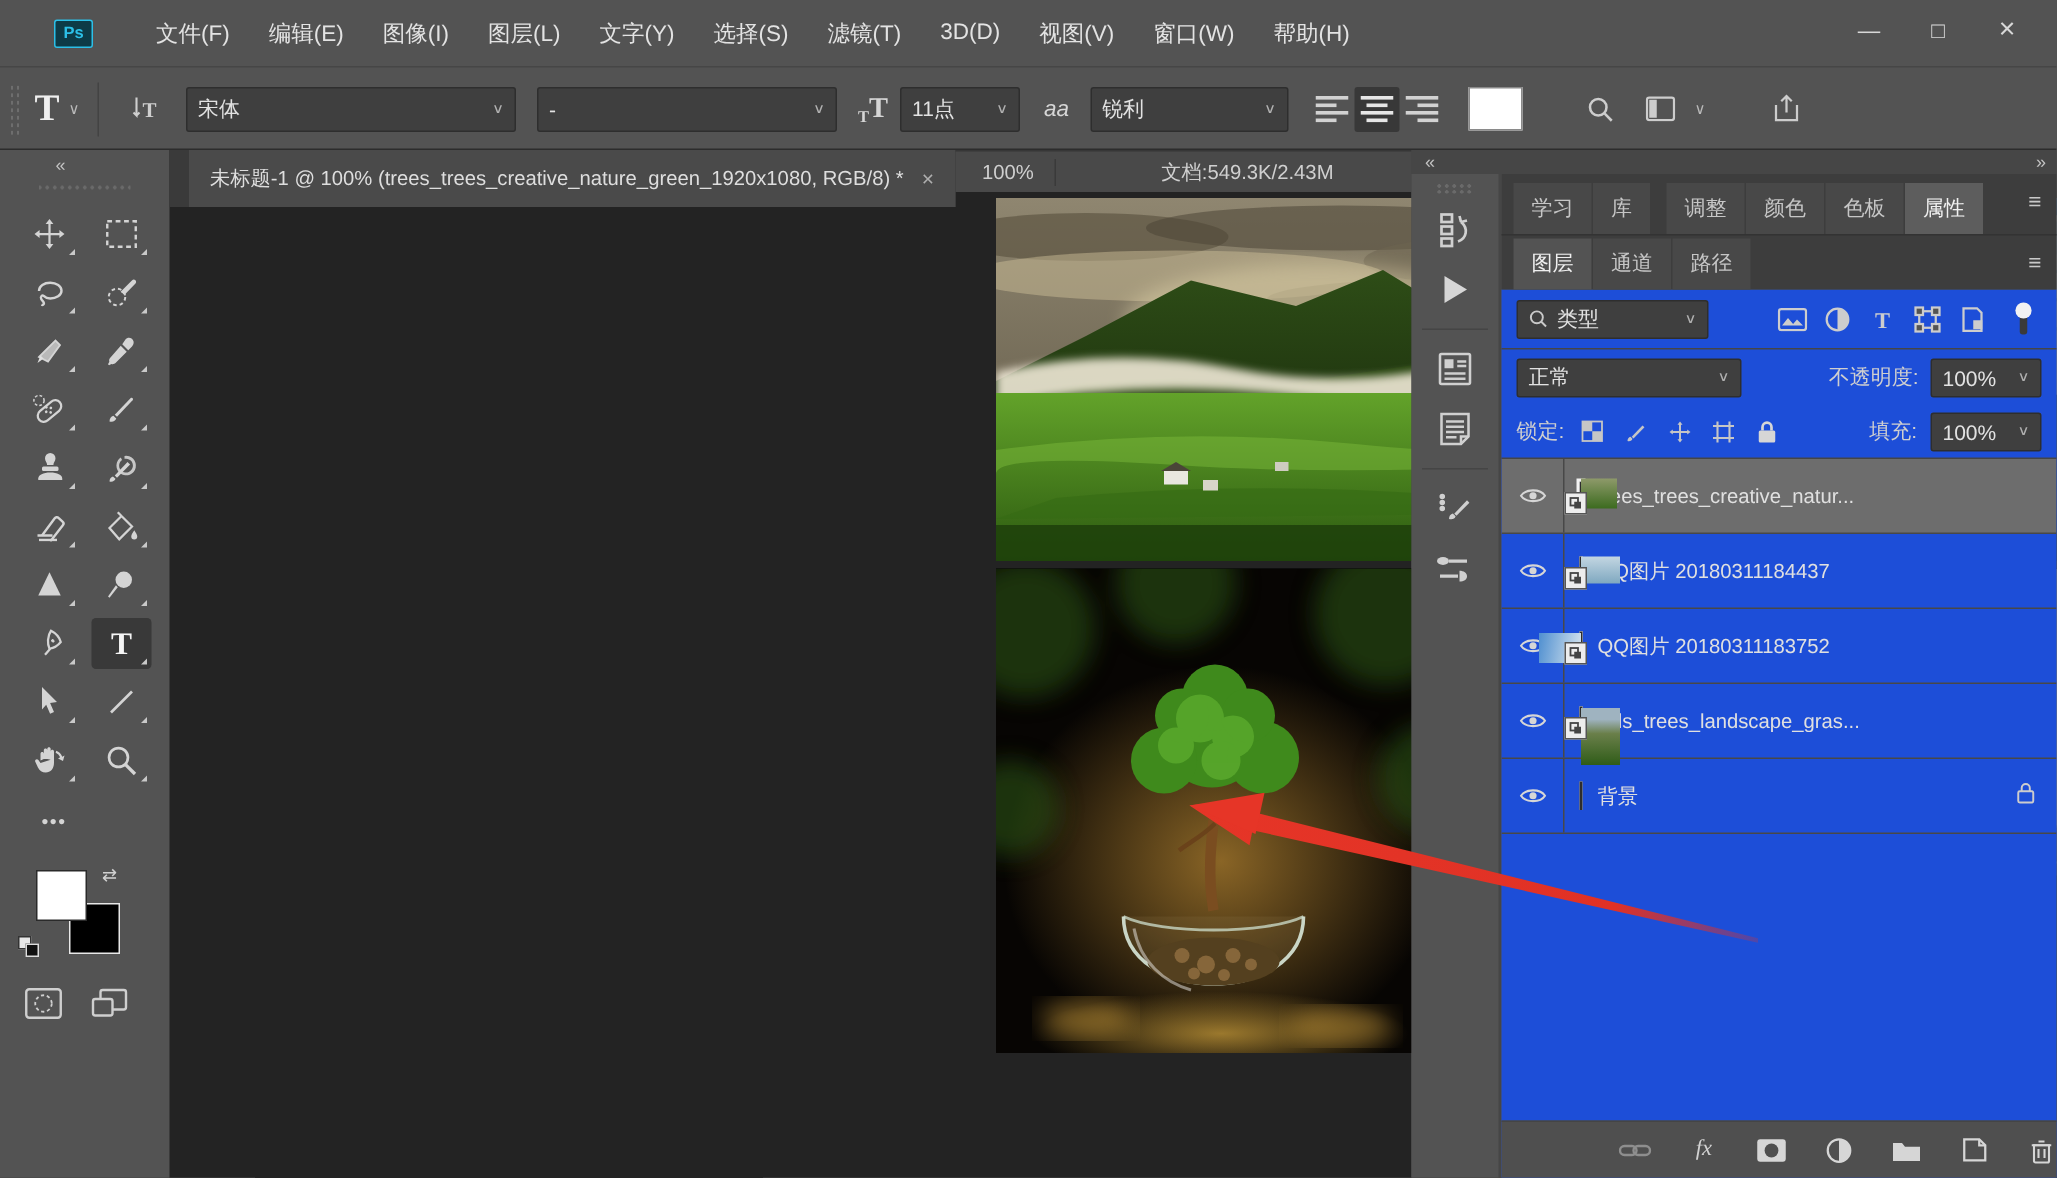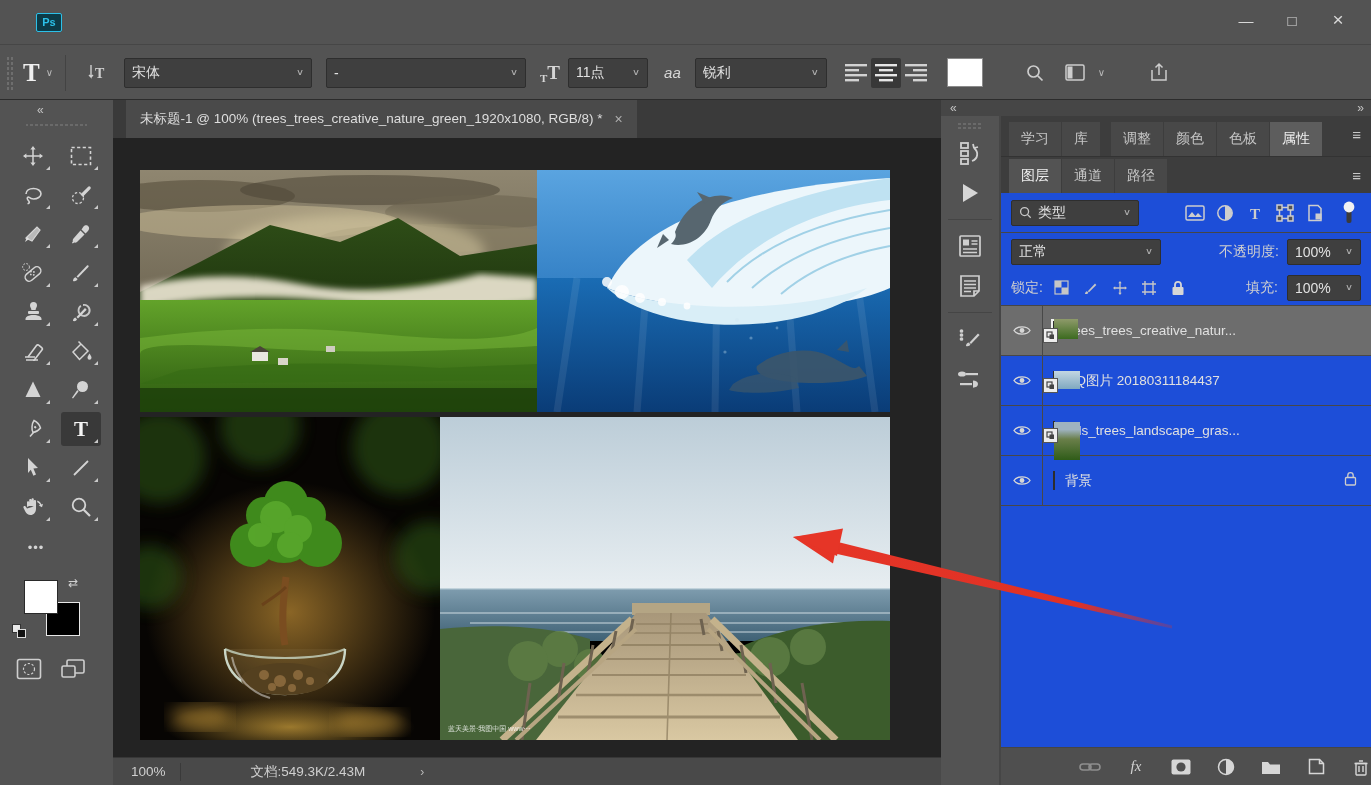--- a/index.html
+++ b/index.html
@@ -58,21 +58,21 @@
   #fg-swatch { position:absolute; left:12px; top:0; width:34px; height:34px; background:#fff; border:1px solid #2a2a2a; }
   #bg-swatch { position:absolute; left:34px; top:22px; width:34px; height:34px; background:#000; border:1px solid #e8e8e8; }
   #swap-arrows { position:absolute; left:56px; top:-4px; color:#d0d0d0; font-size:12px; }
   #mini-swatch { position:absolute; left:0; top:44px; width:14px; height:14px; }
   #mini-swatch .w { position:absolute; left:0; top:0; width:9px; height:9px; background:#e8e8e8; border:1px solid #333; }
   #mini-swatch .b { position:absolute; left:5px; top:5px; width:9px; height:9px; background:#111; border:1px solid #ddd; }
   #bottom-tools { display:flex; gap:18px; margin:14px 0 0 16px; }
 
   
   #canvaszone { position:absolute; left:113px; top:100px; width:828px; height:685px;
-    background:#232323; display:flex; flex-direction:column; }
+    background:#232323; display:flex; flex-direction:row; }
   #tabbar { height:38px; background:#3a3a3a; display:flex; align-items:stretch; flex:0 0 auto; }
   #doc-tab { background:#4a4a4a; display:flex; align-items:center; padding:0 14px; margin-left:13px; gap:12px; }
   #doc-tab .title { font-size:13.5px; color:#dedede; white-space:nowrap; }
   #doc-tab .close { color:#aeaeae; font-size:14px; }
   #canvas { flex:1 1 auto; position:relative; background:#232323; }
   .photo { position:absolute; overflow:hidden; background:#000; }
   #statusbar { height:28px; flex:0 0 auto; background:#494949; border-top:1px solid #373737;
     display:flex; align-items:center; font-size:13.5px; color:#cfcfcf; }
   #status-zoom { padding:0 14px 0 18px; }
   #status-sep { width:1px; height:18px; background:#3a3a3a; margin-right:70px; }
@@ -133,41 +133,54 @@
   
   #arrow-overlay { position:absolute; left:0; top:0; width:1371px; height:785px; pointer-events:none; z-index:60; }
 
   .watermark { position:absolute; left:8px; bottom:6px; font-size:7px; color:rgba(255,255,255,.8); }
 </style>
 </head>
 <body>
 
 <div id="titlebar">
   <div id="ps-logo">Ps</div>
+  <div id="menu">
+    <span class="menu-item">文件(F)</span>
+    <span class="menu-item">编辑(E)</span>
+    <span class="menu-item">图像(I)</span>
+    <span class="menu-item">图层(L)</span>
+    <span class="menu-item">文字(Y)</span>
+    <span class="menu-item">选择(S)</span>
+    <span class="menu-item">滤镜(T)</span>
+    <span class="menu-item">3D(D)</span>
+    <span class="menu-item">视图(V)</span>
+    <span class="menu-item">窗口(W)</span>
+    <span class="menu-item">帮助(H)</span>
+  </div>
   <div id="win-controls">
     <span class="win-btn">—</span>
     <span class="win-btn">□</span>
     <span class="win-btn" style="font-size:19px;">×</span>
   </div>
 </div>
 
 <div id="optionsbar">
   <div class="grip"></div>
   <div class="tool-preview">
     <span class="bigT">T</span>
     <span class="mini-chevron">∨</span>
   </div>
   <div class="vsep"></div>
   <div class="opt-icon">
     <svg width="24" height="24" viewBox="0 0 24 24">
         <path d="M5 4v12l-2-2m2 2 2-2" stroke="#cfcfcf" stroke-width="1.4" fill="none"></path>
         <text x="9" y="17" font-size="14" fill="#cfcfcf" font-family="Liberation Serif,serif" font-weight="bold">T</text>
       </svg>
   </div>
-  <div class="combo" style="width:188px; margin-left:6px;">
+  <div class="combo" style="width:220px; margin-left:6px;">
     <span class="val">宋体</span>
     <span class="arr">∨</span>
   </div>
   <div class="combo" style="width:200px; margin-left:14px;">
     <span class="val">-</span>
     <span class="arr">∨</span>
   </div>
   <div class="opt-icon tT" style="margin-left:14px;">
     <span style="font-size:11px;">T</span>
       <span style="font-size:19px;">T</span>
@@ -847,20 +860,38 @@
               <span class="so-badge">
                     <svg width="9" height="9" viewBox="0 0 9 9" fill="none" stroke="#444" stroke-width="1.2">
                       <rect x="1" y="1" width="5" height="5"></rect>
                       <rect x="3.5" y="3.5" width="4.5" height="4.5" fill="#444" stroke="none"></rect>
                     </svg>
                   </span>
             </span></span>
             <span class="layer-name">QQ图片 20180311184437</span>
           </div>
 
+          <div class="layer-row">
+            <span class="eye-cell">
+              <svg width="18" height="13" viewBox="0 0 18 13">
+                  <path d="M1 6.5C4 1.7 14 1.7 17 6.5 14 11.3 4 11.3 1 6.5Z" fill="none" stroke="#d6d6d6" stroke-width="1.4"></path>
+                  <circle cx="9" cy="6.5" r="2.4" fill="#d6d6d6"></circle>
+                </svg>
+            </span>
+            <span class="thumb-wrap"><span class="thumb">
+              <span class="patch" style="right:0; top:0; width:28px; height:20px; background:linear-gradient(100deg,#4f8fd0,#d9e6ef);"></span>
+              <span class="so-badge">
+                    <svg width="9" height="9" viewBox="0 0 9 9" fill="none" stroke="#444" stroke-width="1.2">
+                      <rect x="1" y="1" width="5" height="5"></rect>
+                      <rect x="3.5" y="3.5" width="4.5" height="4.5" fill="#444" stroke="none"></rect>
+                    </svg>
+                  </span>
+            </span></span>
+            <span class="layer-name">QQ图片 20180311183752</span>
+          </div>
 
           <div class="layer-row">
             <span class="eye-cell">
               <svg width="18" height="13" viewBox="0 0 18 13">
                   <path d="M1 6.5C4 1.7 14 1.7 17 6.5 14 11.3 4 11.3 1 6.5Z" fill="none" stroke="#d6d6d6" stroke-width="1.4"></path>
                   <circle cx="9" cy="6.5" r="2.4" fill="#d6d6d6"></circle>
                 </svg>
             </span>
             <span class="thumb-wrap"><span class="thumb">
               <span class="patch" style="left:0; top:0; width:26px; height:38px; background:linear-gradient(#9fb3c0 20%, #6a7f4a 45%, #2f5c18);"></span>

